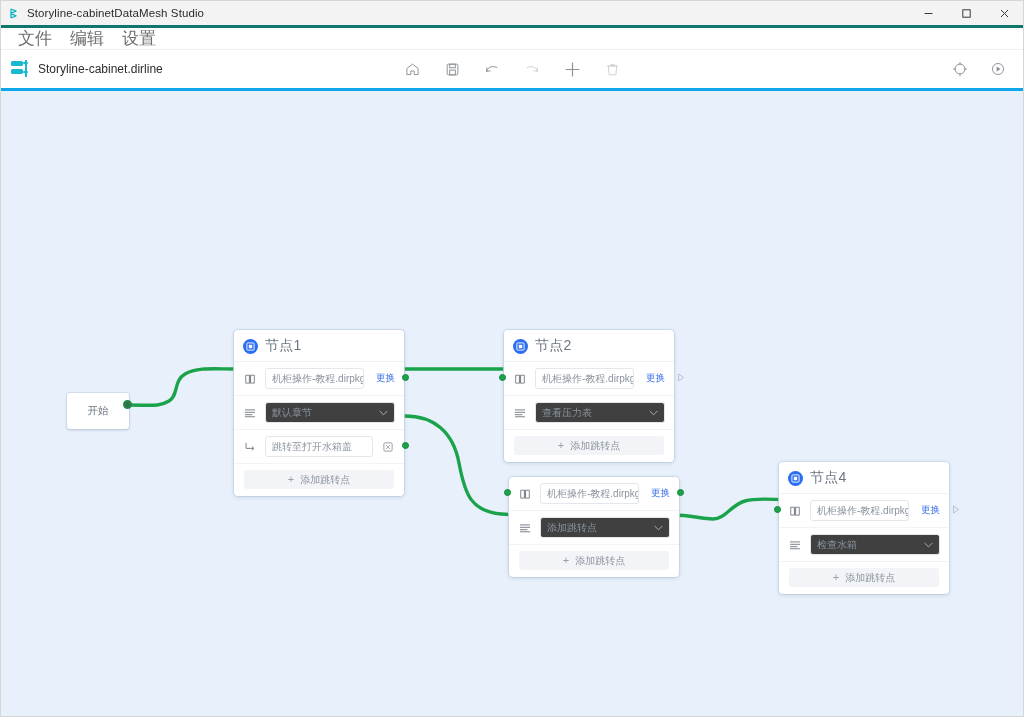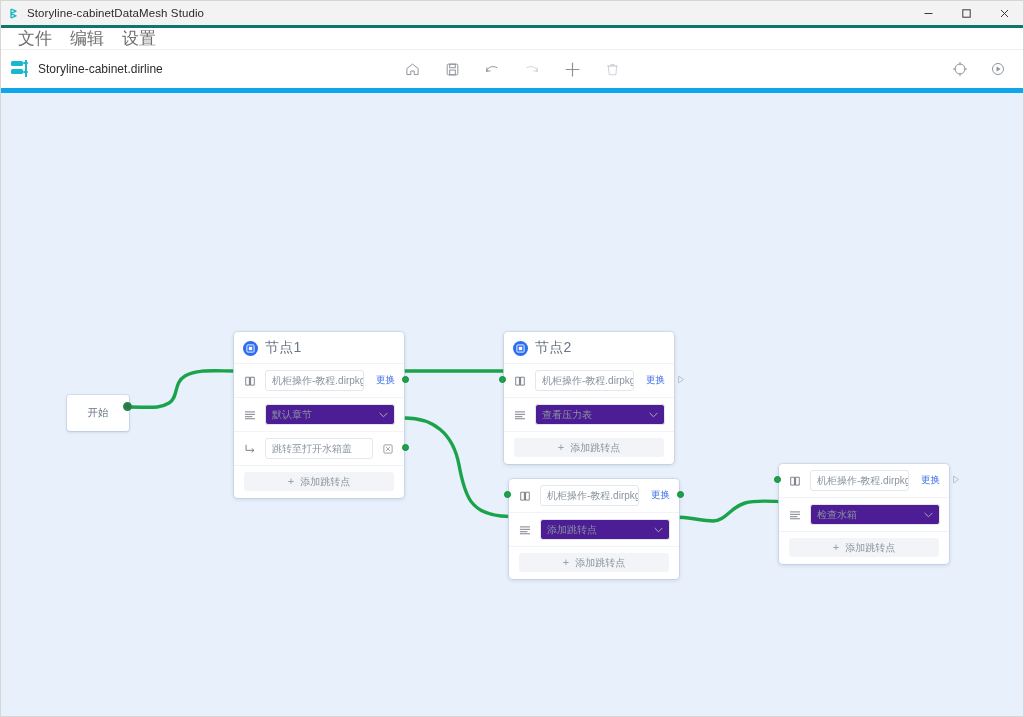--- a/index.html
+++ b/index.html
@@ -49,21 +49,21 @@
     border-bottom:1px solid #f0f0f0;
   }
   .menu-item{
     font-size:17px;color:#6e6e6e;padding:0 9px;line-height:21px;
   }
 
   
   .toolbar{
     height:38px;min-height:38px;background:#fff;
     display:flex;align-items:center;position:relative;
-    border-bottom:5px solid #0ea5e9;
+    border-bottom:3px solid #0ea5e9;
   }
   .doc-chip{display:flex;align-items:center;padding-left:10px;gap:9px;}
   .doc-icon{
     width:18px;height:18px;position:relative;display:block;
   }
   .doc-icon i{
     position:absolute;background:#18b8cf;border-radius:1.5px;display:block;
   }
   .doc-icon i.b1{left:0;top:1px;width:12px;height:5px;}
   .doc-icon i.b2{left:0;top:9px;width:12px;height:5px;}
@@ -122,21 +122,21 @@
     width:14px;height:14px;flex:0 0 auto;
     display:flex;align-items:center;justify-content:center;color:#6d7580;
   }
   .row-icon svg{display:block;}
   .field{
     flex:1;height:19px;border:1px solid #e3e7ec;border-radius:3px;
     background:#fff;display:flex;align-items:center;
     padding:0 6px;font-size:10px;color:#8a939e;
     overflow:hidden;white-space:nowrap;
   }
-  .field.sel{justify-content:space-between;background:#4c1d95;}
+  .field.sel{justify-content:space-between;background:#404040;}
   .field .caret{color:#a8b0ba;font-size:9px;margin-left:4px;}
   .replace-link{
     font-size:9.5px;color:#3f72e8;flex:0 0 auto;margin-left:4px;
   }
   .row-trail{
     width:14px;height:14px;flex:0 0 auto;display:flex;align-items:center;justify-content:center;
     color:#8b939d;
   }
   .node-foot{
     padding:6px 10px 7px 10px;
@@ -442,20 +442,29 @@
 
       <div class="node-foot">
         <div class="add-btn">
           <span class="plus">+</span>
           <span>添加跳转点</span>
         </div>
       </div>
     </div>
 
     <div class="node" style="left:778px;top:371px;width:170px;">
+      <div class="node-head">
+        <span class="node-badge">
+          <svg width="9" height="9" viewBox="0 0 10 10">
+              <rect x="1" y="1" width="8" height="8" rx="1" fill="none" stroke="#fff" stroke-width="1"></rect>
+              <rect x="3.1" y="3.1" width="3.8" height="3.8" fill="#fff"></rect>
+            </svg>
+        </span>
+        <span class="node-title">节点4</span>
+      </div>
 
       <div class="node-row">
         <span class="row-icon">
           <svg width="12" height="12" viewBox="0 0 14 14">
               <path d="M2 2.6 H6.3 V11.8 H2 Z M7.7 2.6 H12 V11.8 H7.7 Z" fill="none" stroke="currentColor" stroke-width="1"></path>
               <path d="M7 2.2 V12.2" stroke="currentColor" stroke-width="1"></path>
             </svg>
         </span>
         <span class="field">机柜操作-教程.dirpkg</span>
         <span class="replace-link">更换</span>

